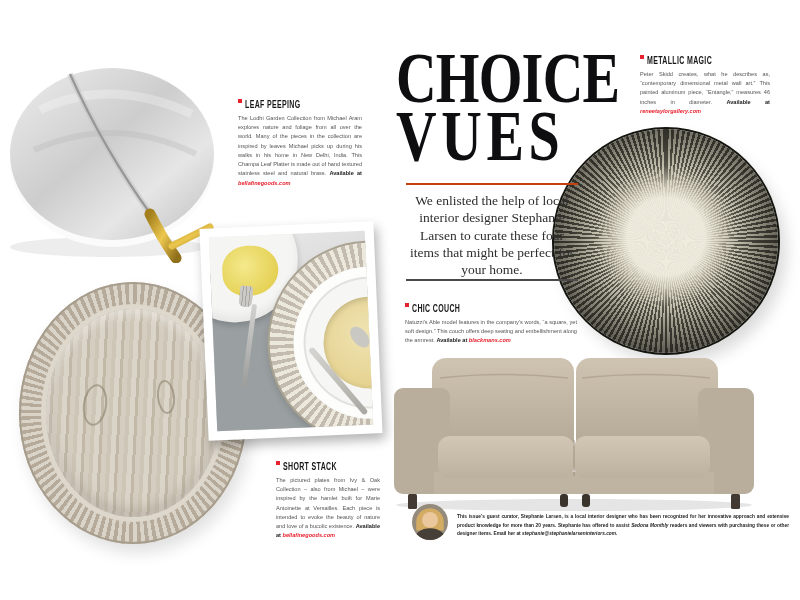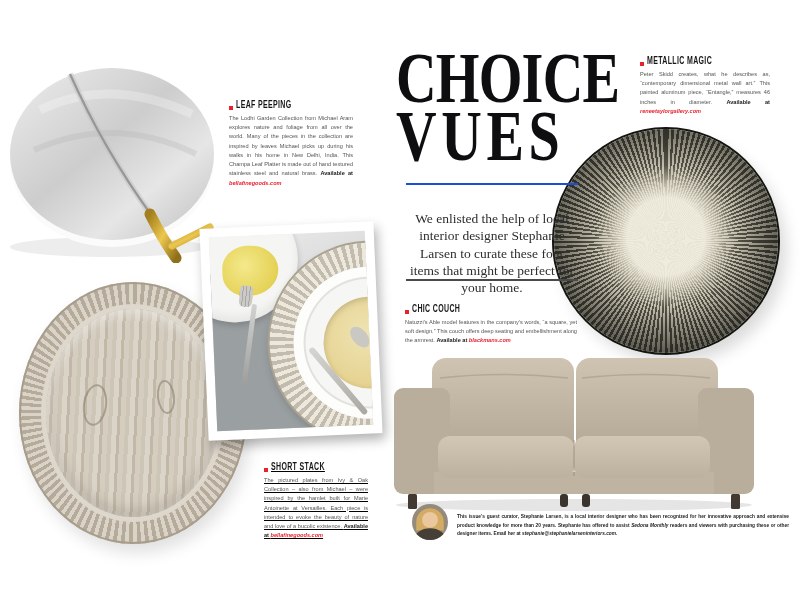--- a/index.html
+++ b/index.html
@@ -1,43 +1,43 @@
 <!DOCTYPE html>
 <html style="--accent: #e8212e; --ink: #0e0e11; --couch: #c5b9a8; --gold: #d8b44a;"><head>
 <meta charset="utf-8">
 <style>
   *{margin:0;padding:0;box-sizing:border-box}
   html,body{background:#ffffff;font-family:"Liberation Sans",sans-serif;}
   .spread{position:relative;width:800px;height:600px;background:#fff;overflow:hidden;}
 
   
   .block{position:absolute;}
-  .sec-head{display:flex;align-items:flex-end;gap:3px;margin-bottom:4px;}
+  .sec-head{display:flex;align-items:flex-start;gap:3px;margin-bottom:4px;}
   .bullet{width:4px;height:4px;background:var(--accent,#e8212e);flex:0 0 auto;}
   .sec-head-text{font-size:10px;font-weight:700;color:#161616;letter-spacing:.5px;
     transform:scaleX(.7);transform-origin:left center;white-space:nowrap;}
   .body{font-size:5.6px;line-height:1.65;color:#555;text-align:justify;}
   .avail{font-weight:700;color:#222;}
   .link{font-weight:700;font-style:italic;color:var(--accent,#e8212e);text-decoration:none;cursor:pointer;}
 
-  .leaf-block{left:229px;top:99px;width:124px;}
-  .short-block{left:264px;top:461px;width:104px;text-decoration:underline;}
+  .leaf-block{left:238px;top:99px;width:124px;}
+  .short-block{left:276px;top:461px;width:104px;}
   .metallic-block{left:640px;top:55px;width:130px;}
   .couch-block{left:405px;top:303px;width:172px;}
 
   
   .title-line{position:absolute;left:396px;font-family:"Liberation Serif",serif;font-weight:700;
     color:#0e0e11;font-size:72px;line-height:1;letter-spacing:-1px;
     transform:scaleX(.78);transform-origin:left top;white-space:nowrap;}
   .title-1{top:42px;}
   .title-2{top:100px;letter-spacing:6px;}
 
   
   .quote-box{position:absolute;left:406px;top:183px;width:172px;height:98px;
-    border-top:2px solid #1d4ed8;border-bottom:2px solid #4a4a4a;padding:25px 1px 0;}
+    border-top:2px solid #c2410c;border-bottom:2px solid #4a4a4a;padding:7px 1px 0;}
   .quote-text{font-family:"Liberation Serif",serif;font-size:13.5px;line-height:1.28;
     color:#2e2e2e;text-align:center;}
 
   
   .leaf-photo{position:absolute;left:0;top:18px;width:238px;height:245px;}
 
   
   .wood-plate{position:absolute;left:19px;top:282px;width:228px;height:262px;border-radius:50%;
     background:repeating-conic-gradient(#b6ab9b 0deg 1.8deg,#dad3c7 1.8deg 3.6deg);
     box-shadow:inset 0 0 0 2px #a79d8d, 5px 9px 16px rgba(0,0,0,.12);}

